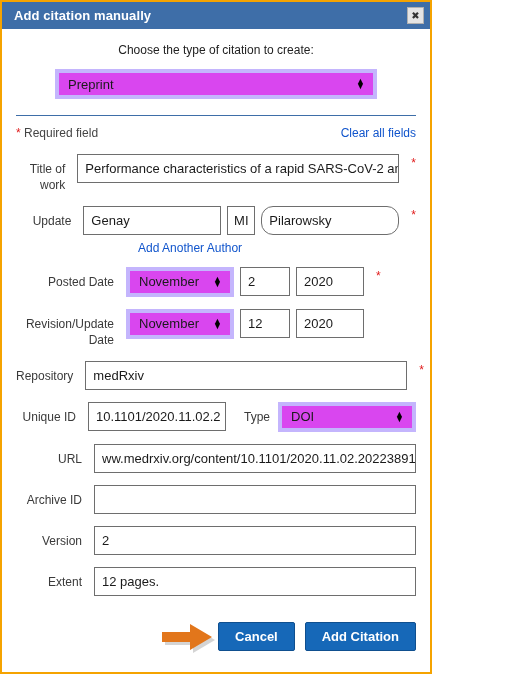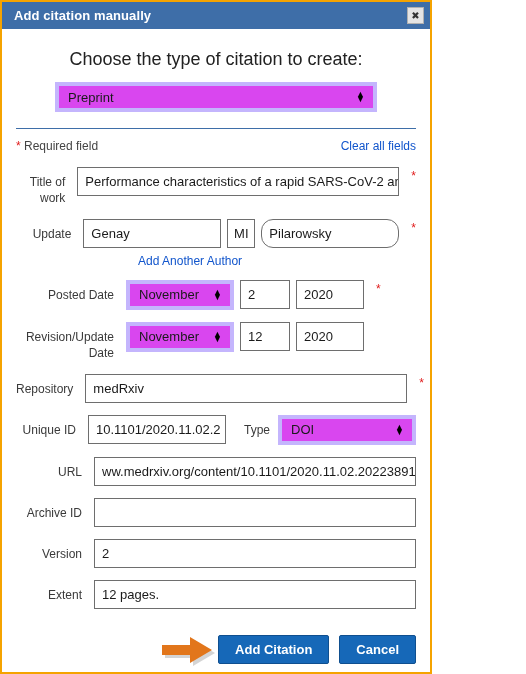--- a/index.html
+++ b/index.html
@@ -38,24 +38,23 @@
     font-size: 10px;
     color: #333;
     line-height: 1;
     cursor: pointer;
   }
   .body-area {
     padding: 0 14px;
   }
   .choose-line {
     text-align: center;
-    font-size: 18px;
+    font-size: 12px;
     color: #222;
     padding: 14px 0 12px 0;
-    margin-top: 6px;
   }
   .type-row {
     display: flex;
     justify-content: center;
     padding-bottom: 16px;
   }
   .sel {
     position: relative;
     border: 4px solid #c4b5fd;
     background: #d946ef;
@@ -329,18 +328,18 @@
 
     <div class="footer">
       <div class="arrow-wrap">
         <svg width="64" height="32" viewBox="0 0 64 32">
           <g transform="translate(3,3)">
             <path d="M0 8 L28 8 L28 0 L50 13 L28 26 L28 18 L0 18 Z" fill="#b0b0b0" opacity="0.55"></path>
           </g>
           <path d="M0 8 L28 8 L28 0 L50 13 L28 26 L28 18 L0 18 Z" fill="#e2761b"></path>
         </svg>
       </div>
+      <div class="btn">Cancel</div>
       <div class="btn">Add Citation</div>
-      <div class="btn">Cancel</div>
     </div>
 
   </div>
 </div>
 
 </body></html>

